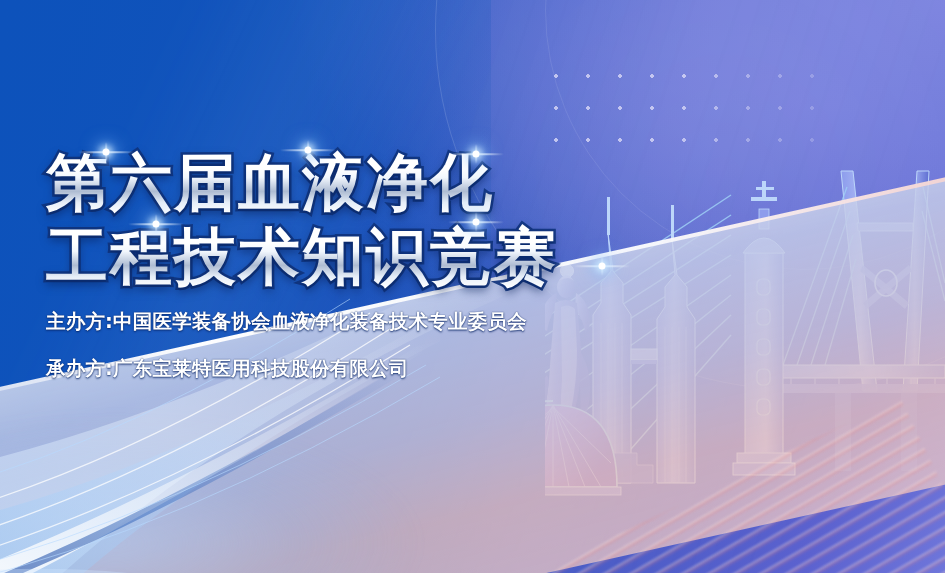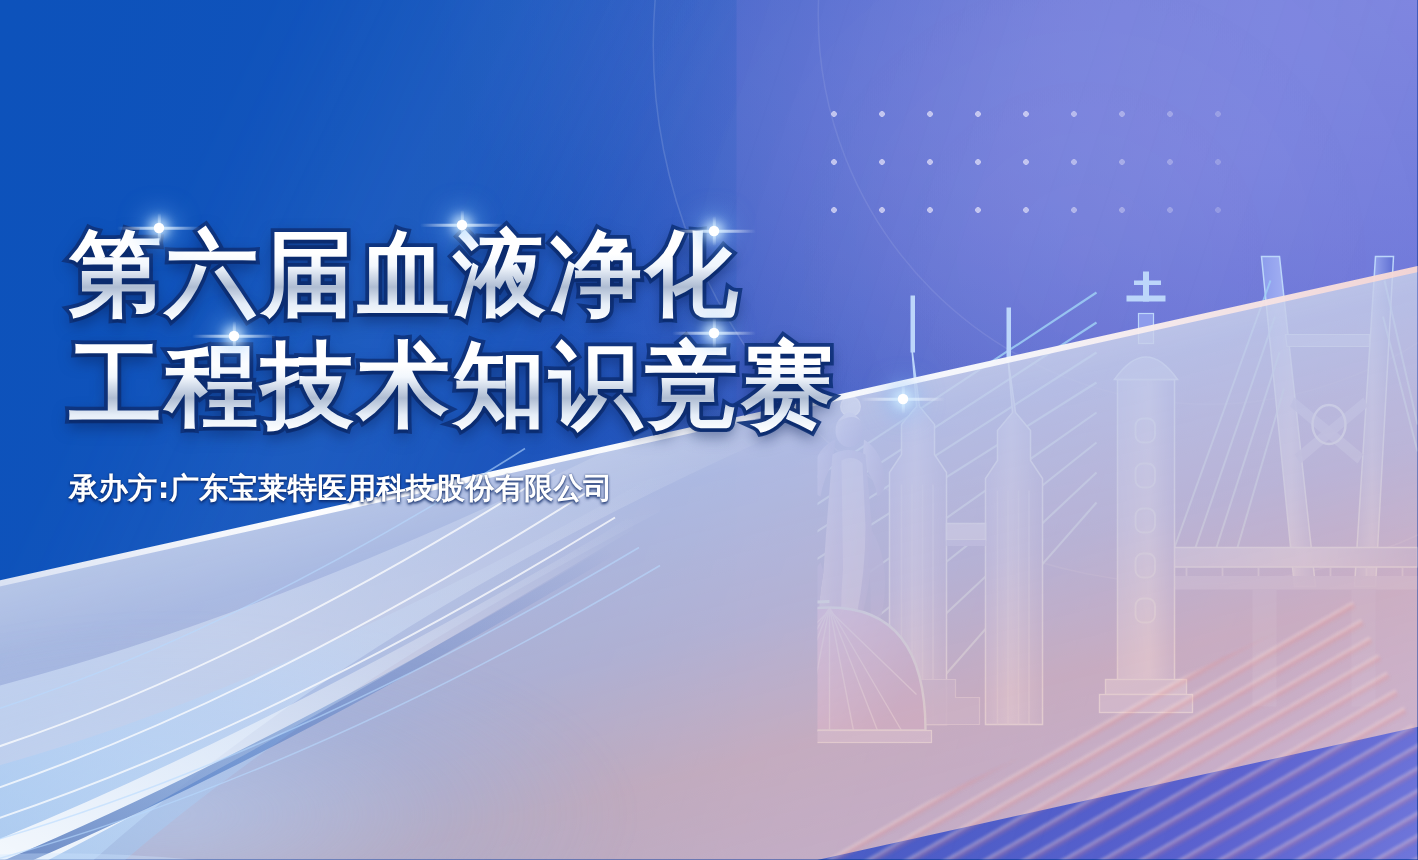--- a/index.html
+++ b/index.html
@@ -474,16 +474,17 @@
           <i class="v"></i>
           <i class="core"></i>
       </div>
       <div class="sparkle" style="left:556px; top:44px;">
         <i class="h"></i>
           <i class="v"></i>
           <i class="core"></i>
       </div>
     </div>
 
+    <div class="subtitle">主办方:中国医学装备协会血液净化装备技术专业委员会</div>
     <div class="subtitle" style="margin-top:20px;">承办方:广东宝莱特医用科技股份有限公司</div>
   </div>
 
 </div>
 
 </body></html>

